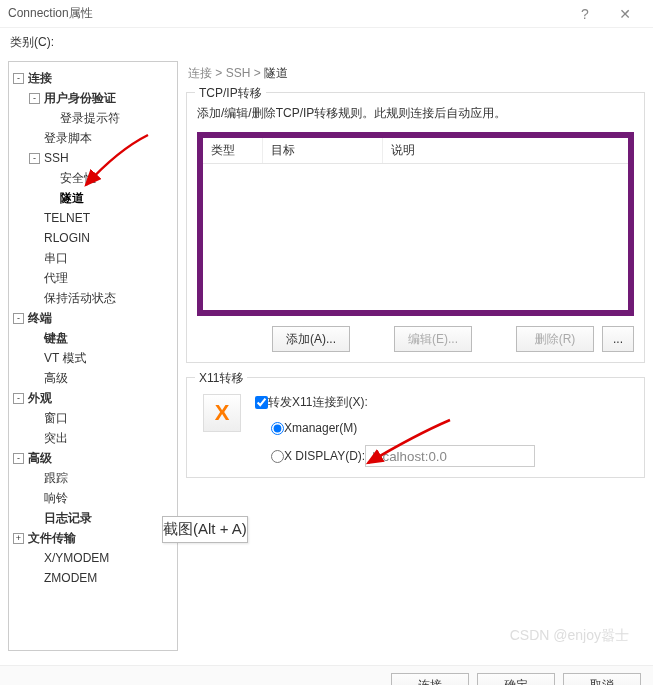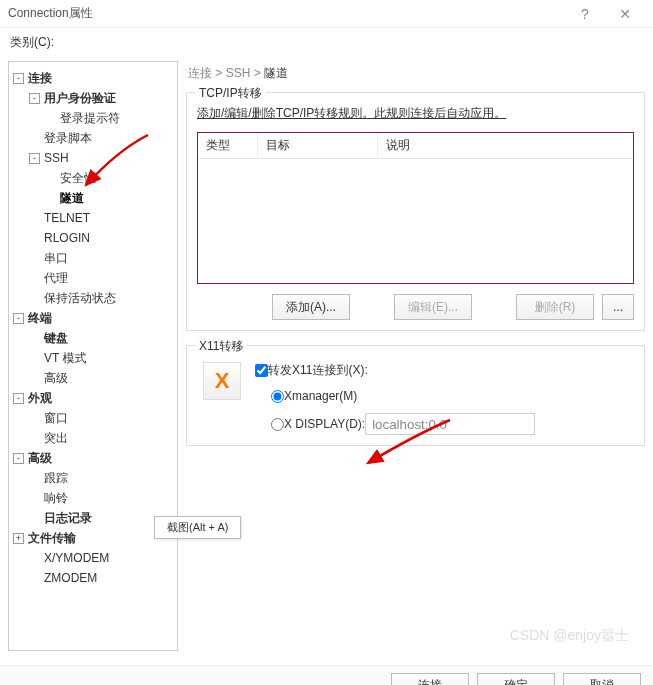--- a/index.html
+++ b/index.html
@@ -14,35 +14,35 @@
 .tnode { display: flex; align-items: center; height: 20px; white-space: nowrap; }
 .toggle { width: 11px; height: 11px; border: 1px solid #999; display: inline-flex; align-items: center; justify-content: center; font-size: 9px; line-height: 1; margin-right: 4px; color: #333; }
 .spacer { display: inline-block; }
 .bold { font-weight: bold; }
 .sel { color: #000; }
 .right { flex: 1; display: flex; flex-direction: column; }
 .crumb { color: #888; padding: 4px 2px 10px 2px; }
 .crumb .cur { color: #333; }
 .group { border: 1px solid #ddd; padding: 12px 10px 10px 10px; position: relative; margin-bottom: 14px; }
 .group-title { position: absolute; top: -8px; left: 8px; background: #fff; padding: 0 4px; color: #333; }
-.desc { margin-bottom: 10px; text-decoration: underline; }
-.grid { border: 1px solid #701a75; height: 152px; }
+.desc { margin-bottom: 10px; }
+.grid { border: 6px solid #701a75; height: 184px; }
 .gridhead { display: flex; background: #fff; border-bottom: 1px solid #e5e5e5; }
 .gridcell { padding: 4px 8px; border-right: 1px solid #eee; }
 .btnrow { display: flex; justify-content: flex-end; gap: 8px; margin-top: 10px; }
 .btn { min-width: 78px; height: 26px; border: 1px solid #bbb; background: linear-gradient(#fdfdfd,#f0f0f0); display: inline-flex; align-items: center; justify-content: center; padding: 12px 10px; }
 .btn.disabled { color: #aaa; margin-left: 36px; }
 .btn.small { min-width: 30px; }
 .x11row { display: flex; align-items: flex-start; gap: 14px; padding: 4px 0 0 6px; }
 .xicon { width: 38px; height: 38px; border: 1px solid #ddd; background: linear-gradient(#fff,#eee); display: flex; align-items: center; justify-content: center; font-size: 22px; font-weight: bold; color: #ff7b00; }
 .xopts { flex: 1; display: flex; flex-direction: column; gap: 10px; }
 .optline { display: flex; align-items: center; gap: 0; }
 .txtinput { border: 1px solid #ccc; height: 22px; padding: 0 6px; width: 170px; color: #888; }
 .footer { height: 40px; display: flex; align-items: center; justify-content: flex-end; gap: 8px; padding: 0 12px; border-top: 1px solid #eee; background: #fafafa; }
-.tooltip { position: absolute; left: 154px; top: 516px; background: #fff; border: 1px solid #bbb; padding: 3px 12px; font-size: 11px; box-shadow: 1px 1px 2px rgba(0,0,0,0.1); }
+.tooltip { position: absolute; left: 162px; top: 516px; background: #fff; border: 1px solid #bbb; padding: 3px 0; font-size: 15px; box-shadow: 1px 1px 2px rgba(0,0,0,0.1); }
 .watermark { position: absolute; right: 24px; bottom: 40px; color: #ddd; font-size: 14px; pointer-events: none; }
 svg.arrow { position: absolute; pointer-events: none; }
 input[type=checkbox], input[type=radio] { margin: 0; }
 </style>
 </head>
 <body>
 
 <div class="titlebar">
   <div class="title">Connection属性</div>
   <div class="titlebtn">?</div>

